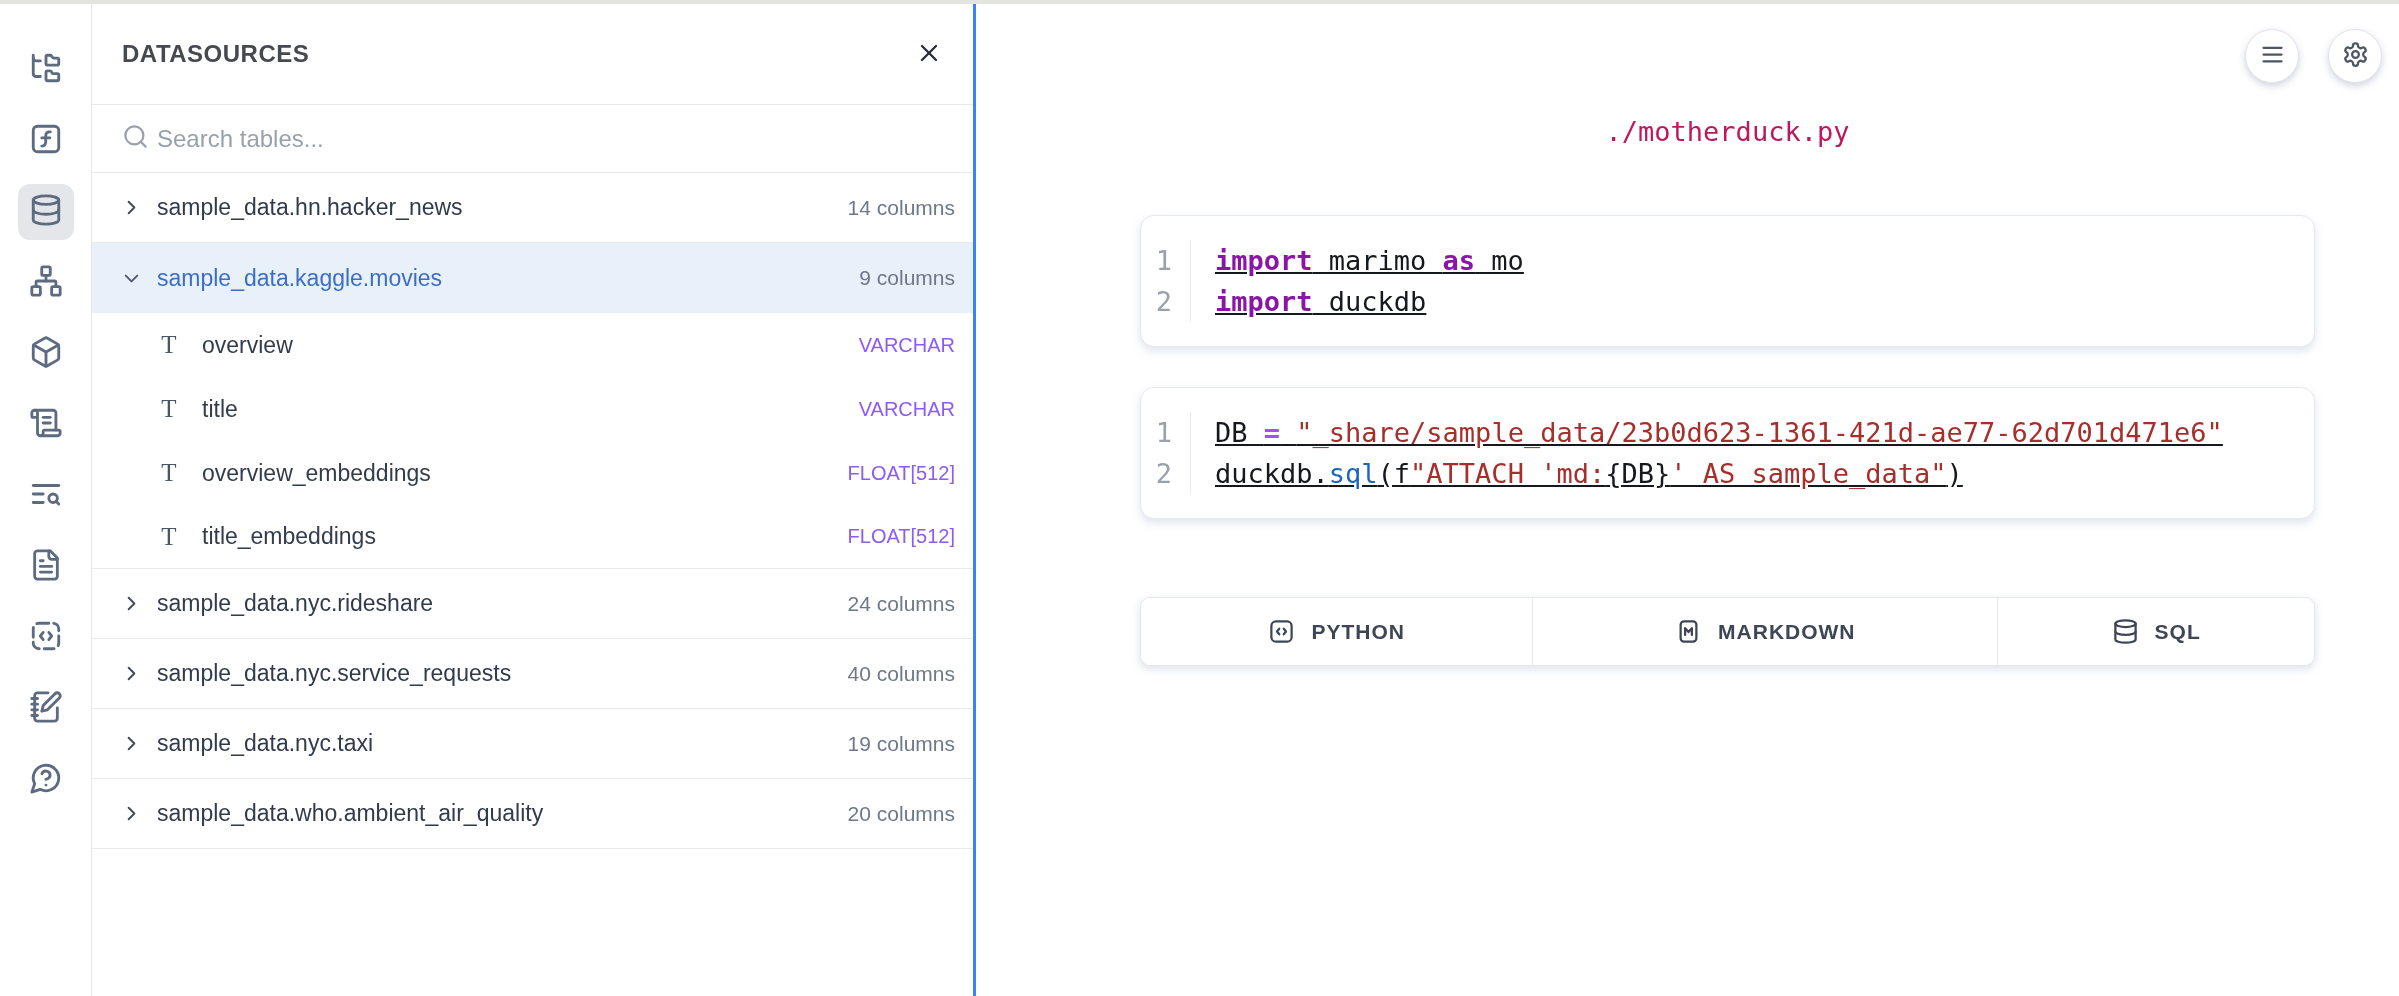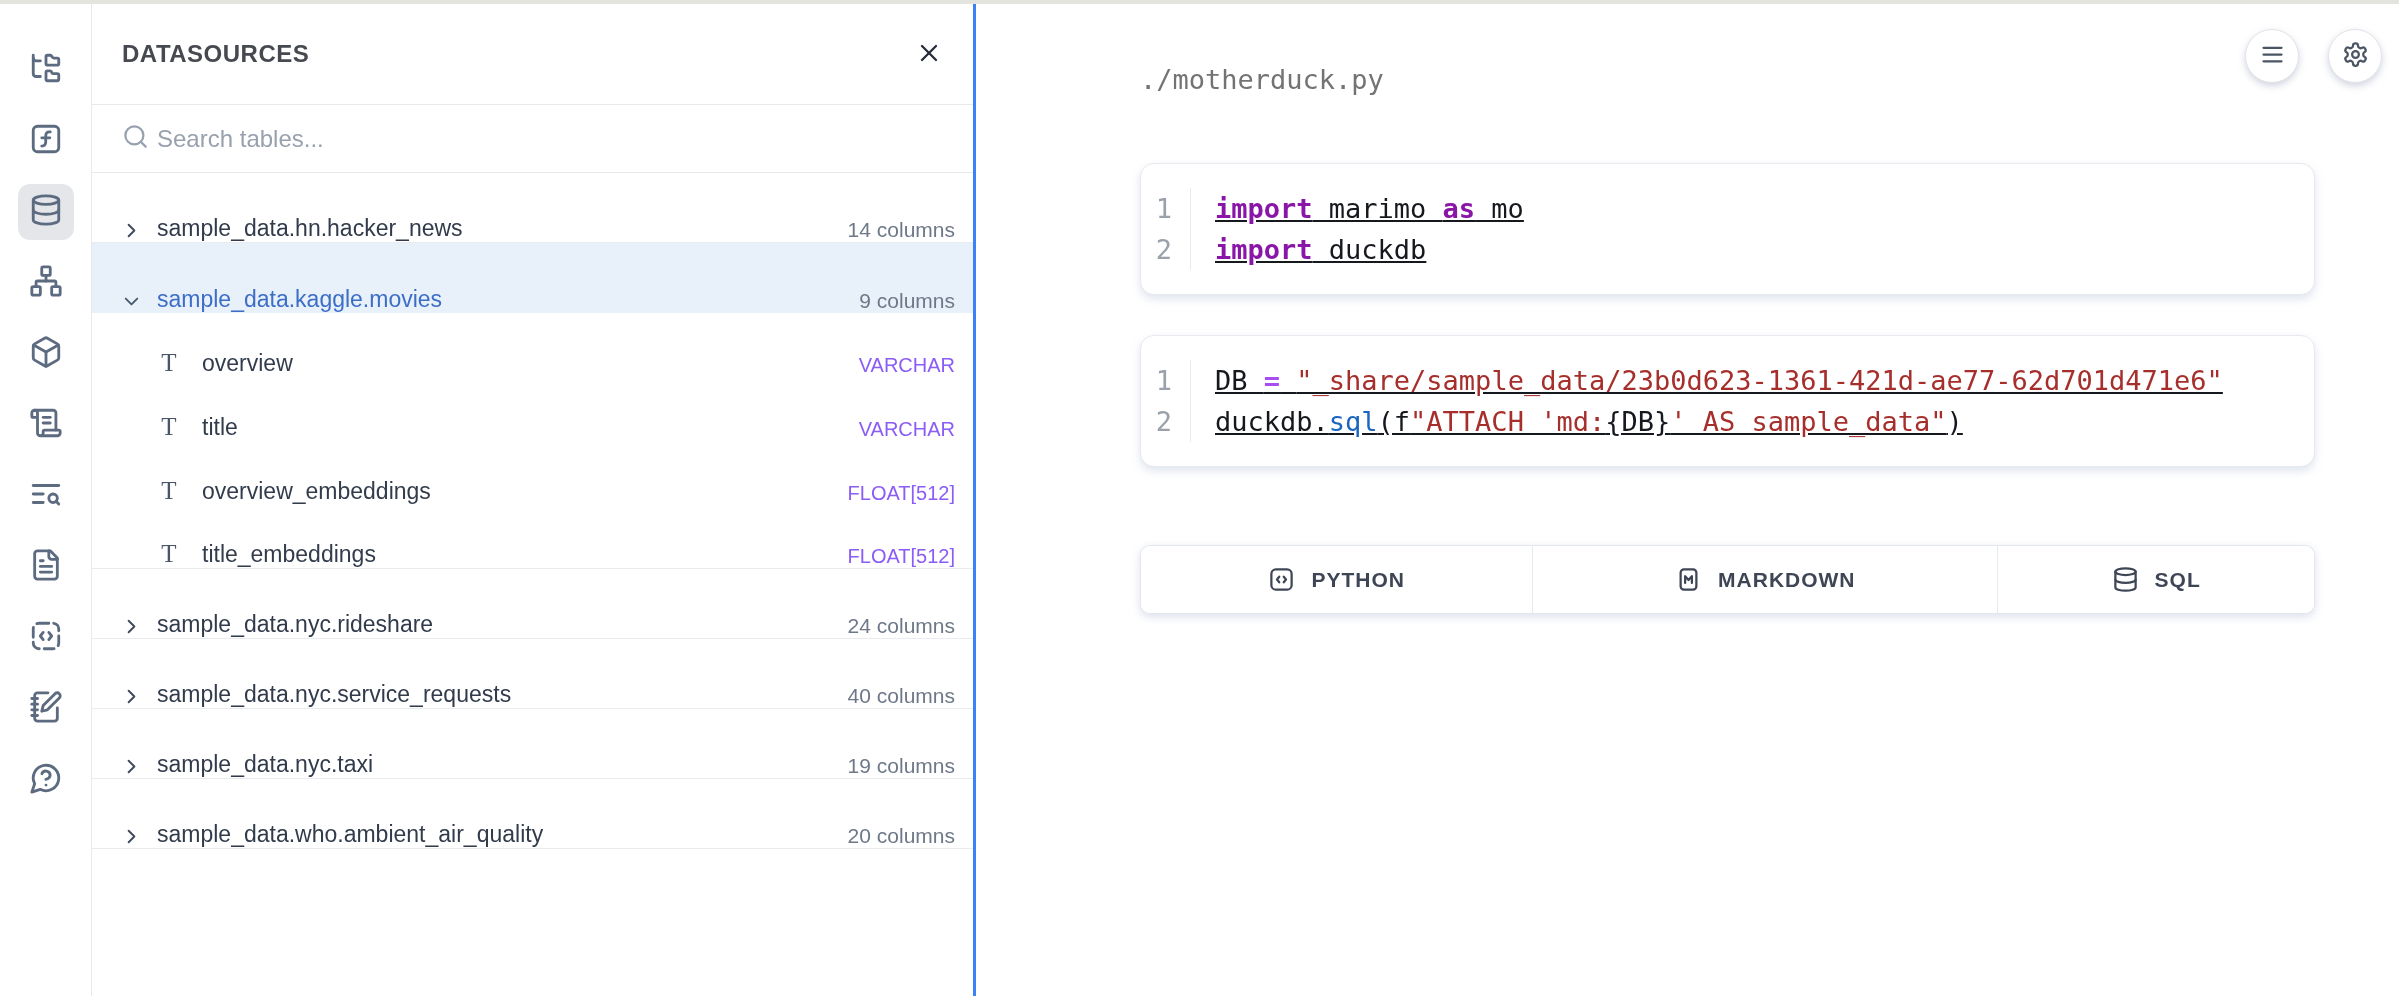--- a/index.html
+++ b/index.html
@@ -22,43 +22,43 @@
   .panel-title { font-size:24px; font-weight:700; color:#46494f; letter-spacing:.5px; }
   .close-btn { background:none; border:0; color:#262e3b; cursor:pointer; display:flex; }
   .close-btn svg { width:28px; height:28px; }
   .searchbar { height:68px; display:flex; align-items:center; gap:8px; padding:0 30px;
                border-bottom:1px solid #e7e9ed; }
   .searchbar svg { width:27px; height:27px; color:#98a1ae; flex:0 0 auto; }
   .searchbar input { flex:1; border:0; outline:none; font-size:24px; color:#333c4a;
                      font-family:"Liberation Sans", sans-serif; background:transparent; }
   .searchbar input::placeholder { color:#98a1ae; }
   .rows { flex:1; overflow:hidden; }
-  .row { display:flex; align-items:flex-end; cursor:pointer; }
+  .row { display:flex; align-items:center; cursor:pointer; }
   .row.bb { border-bottom:1px solid #e9ebef; }
   .row-table { height:70px; padding:0 16px 0 28px; gap:14px; font-size:23px; color:#313b4b; }
   .row-table .chev { display:flex; color:#3f4a5c; }
   .row-table .chev svg { width:23px; height:23px; }
   .row-table.selected { background:var(--selected-bg); }
   .row-table.selected .tbl-name { color:var(--accent); }
   .row-table.selected .chev { color:#4c5a70; }
   .meta { margin-left:auto; font-size:21px; color:#6e7888; padding-right:2px; }
   .row-col { height:64px; padding:0 16px 0 66px; gap:22px; font-size:23px; color:#323c4c; }
   .t-glyph { font-family:"Liberation Serif", serif; font-size:25px; color:#4a5568; width:22px; text-align:center; }
   .row-col .meta { font-size:20px; color:#8b5cf6; }
 
   
   main { flex:1; position:relative; background:#fff; }
   .top-actions { position:absolute; top:25px; right:17px; display:flex; gap:29px; }
   .circle-btn { width:54px; height:54px; border-radius:50%; background:#fff; border:1px solid #e2e4e9;
                 box-shadow:0 3px 7px rgba(150,162,185,.45); display:flex; align-items:center;
                 justify-content:center; color:#4b5563; cursor:pointer; }
   .circle-btn svg { width:27px; height:27px; }
   .inner { margin-left:164px; width:1175px; }
-  .filename { margin-top:60px; font-family:"DejaVu Sans Mono", monospace;
-              font-size:27px; color:#737373; cursor:pointer; }
+  .filename { margin-top:112px; text-align:center; font-family:"DejaVu Sans Mono", monospace;
+              font-size:27px; color:#be185d; cursor:pointer; }
 
   .cell { margin-top:68px; background:#fff; border:1.5px solid #e7e9ed; border-radius:14px;
           padding:24px 0; box-shadow:0 4px 9px rgba(164,178,205,.35); }
   .cell + .cell { margin-top:40px; }
   .code-line { display:flex; font-family:"DejaVu Sans Mono", monospace; font-size:27px;
                line-height:41px; color:#15181d; }
   .ln { width:50px; flex:0 0 50px; text-align:right; padding-right:18px; color:#9aa1ab;
         border-right:1.5px solid #e8eaee; }
   .code { padding-left:24px; white-space:pre;text-decoration:underline; }
   .tok-kw  { color:var(--code-keyword); font-weight:700; }

